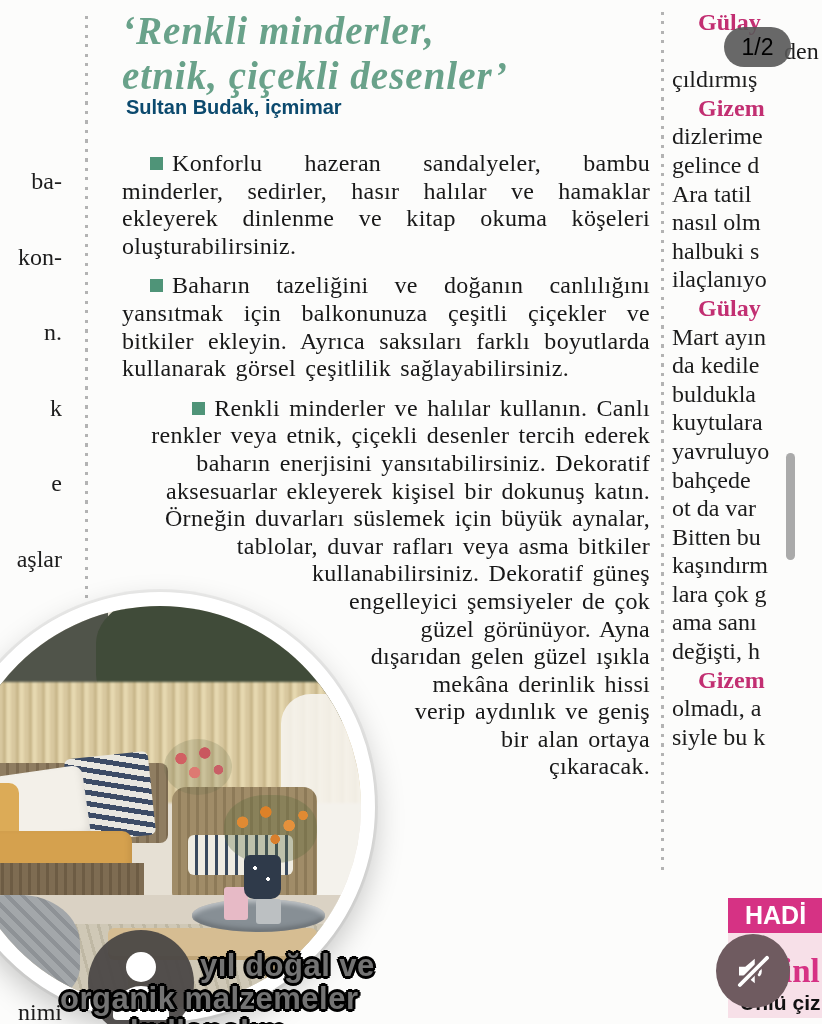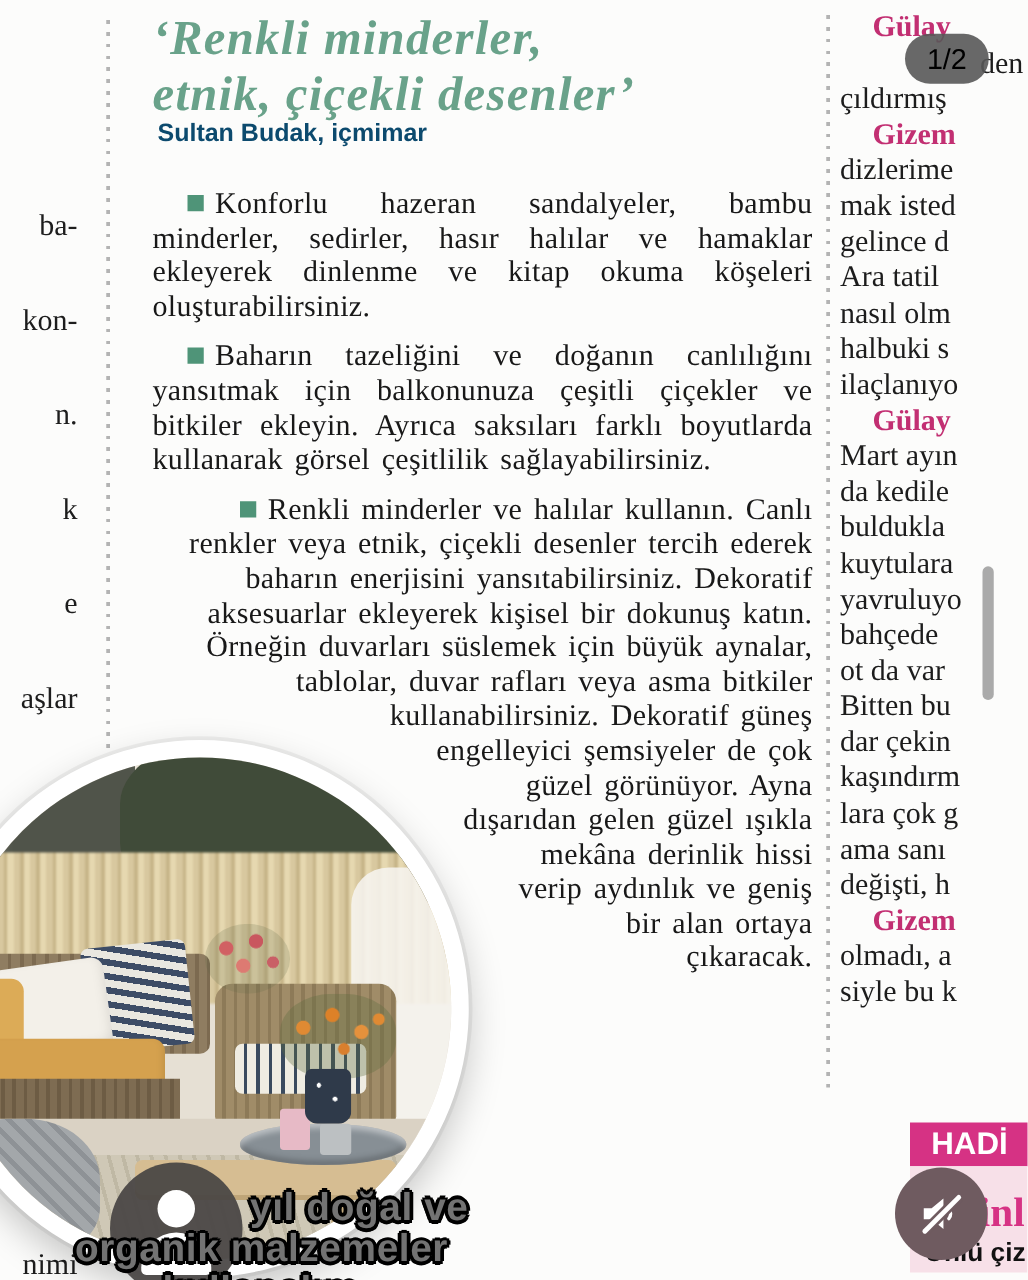--- a/index.html
+++ b/index.html
@@ -210,36 +210,34 @@
 <div class="stroke-text" id="ov-line1">yıl doğal ve</div>
 <div class="stroke-text" id="ov-line2">organik malzemeler</div>
 <div class="stroke-text" id="ov-line3">kullanalım</div>
 
 <div id="right-col">
     <div class="rline k-name">Gülay</div>
     <div class="rline k-body-shift">den</div>
     <div class="rline k-body">çıldırmış</div>
     <div class="rline k-name">Gizem</div>
     <div class="rline k-body">dizlerime</div>
-    <div class="rline k-body">mak isted</div>
     <div class="rline k-body">gelince d</div>
     <div class="rline k-body">Ara tatil</div>
     <div class="rline k-body">nasıl olm</div>
     <div class="rline k-body">halbuki s</div>
     <div class="rline k-body">ilaçlanıyo</div>
     <div class="rline k-name">Gülay</div>
     <div class="rline k-body">Mart ayın</div>
     <div class="rline k-body">da kedile</div>
     <div class="rline k-body">buldukla</div>
     <div class="rline k-body">kuytulara</div>
     <div class="rline k-body">yavruluyo</div>
     <div class="rline k-body">bahçede</div>
     <div class="rline k-body">ot da var</div>
     <div class="rline k-body">Bitten bu</div>
-    <div class="rline k-body">dar çekin</div>
     <div class="rline k-body">kaşındırm</div>
     <div class="rline k-body">lara çok g</div>
     <div class="rline k-body">ama sanı</div>
     <div class="rline k-body">değişti, h</div>
     <div class="rline k-name">Gizem</div>
     <div class="rline k-body">olmadı, a</div>
     <div class="rline k-body">siyle bu k</div>
   </div>
 
 <div id="page-badge">

